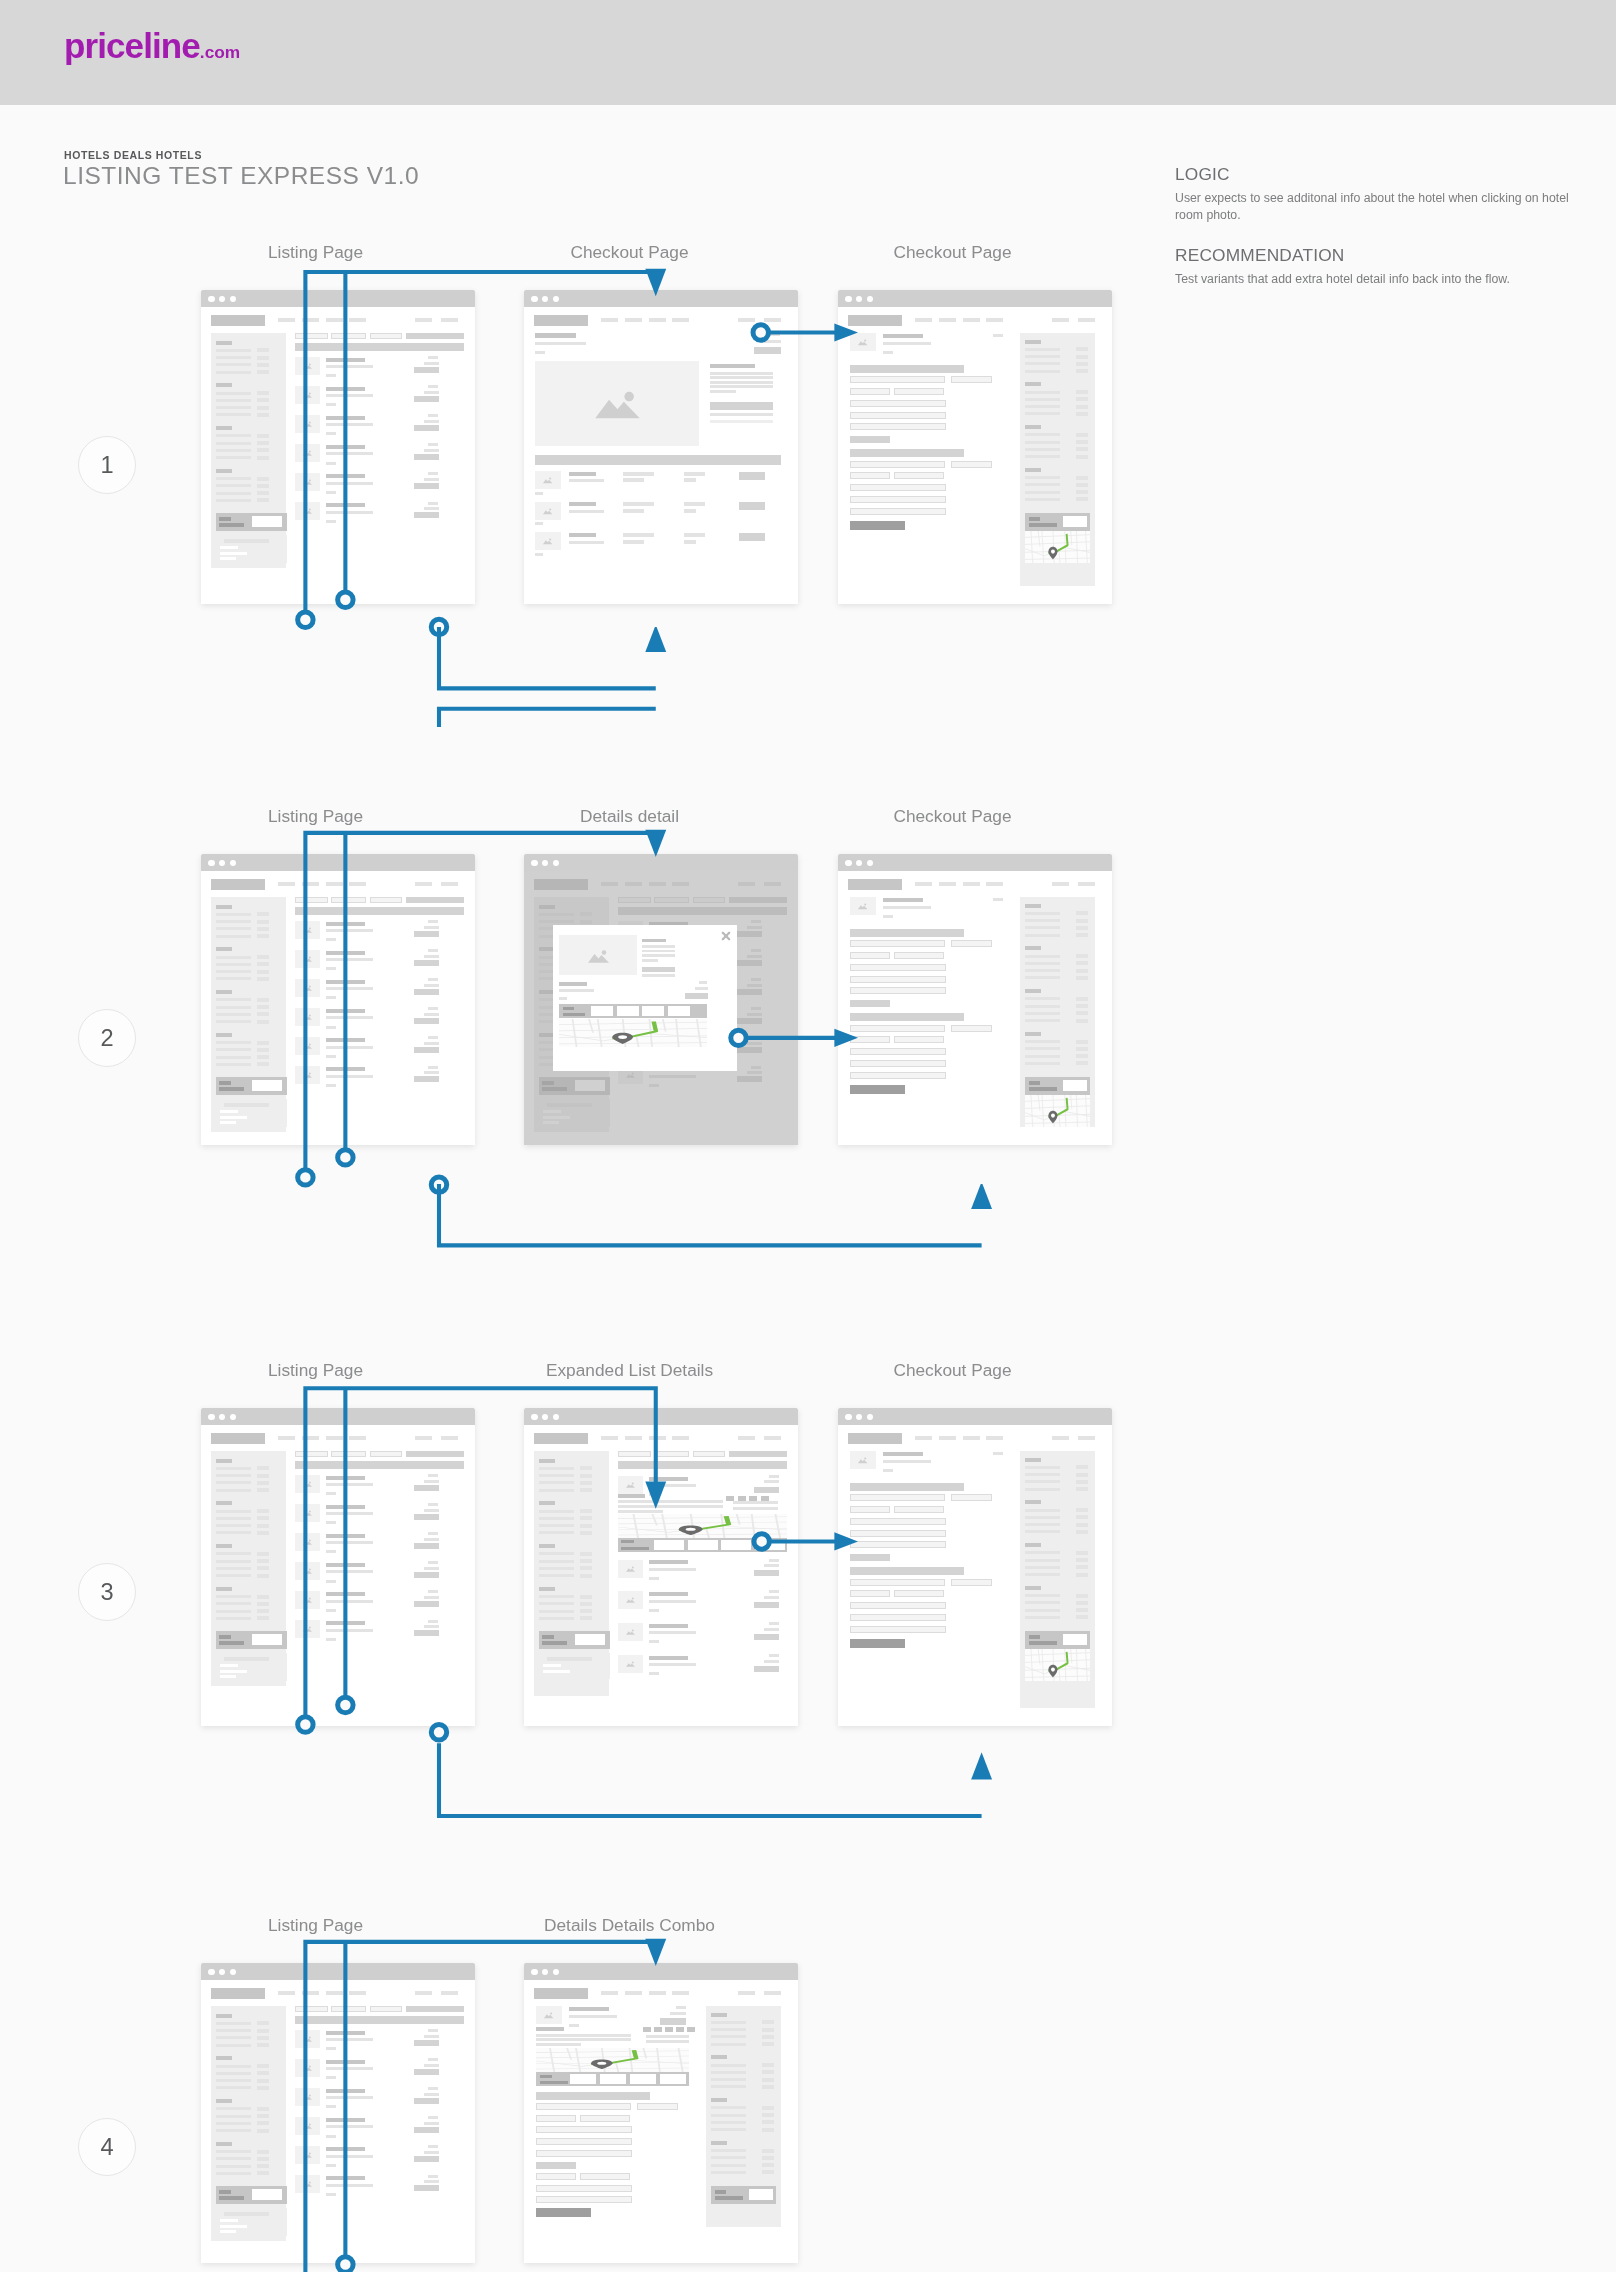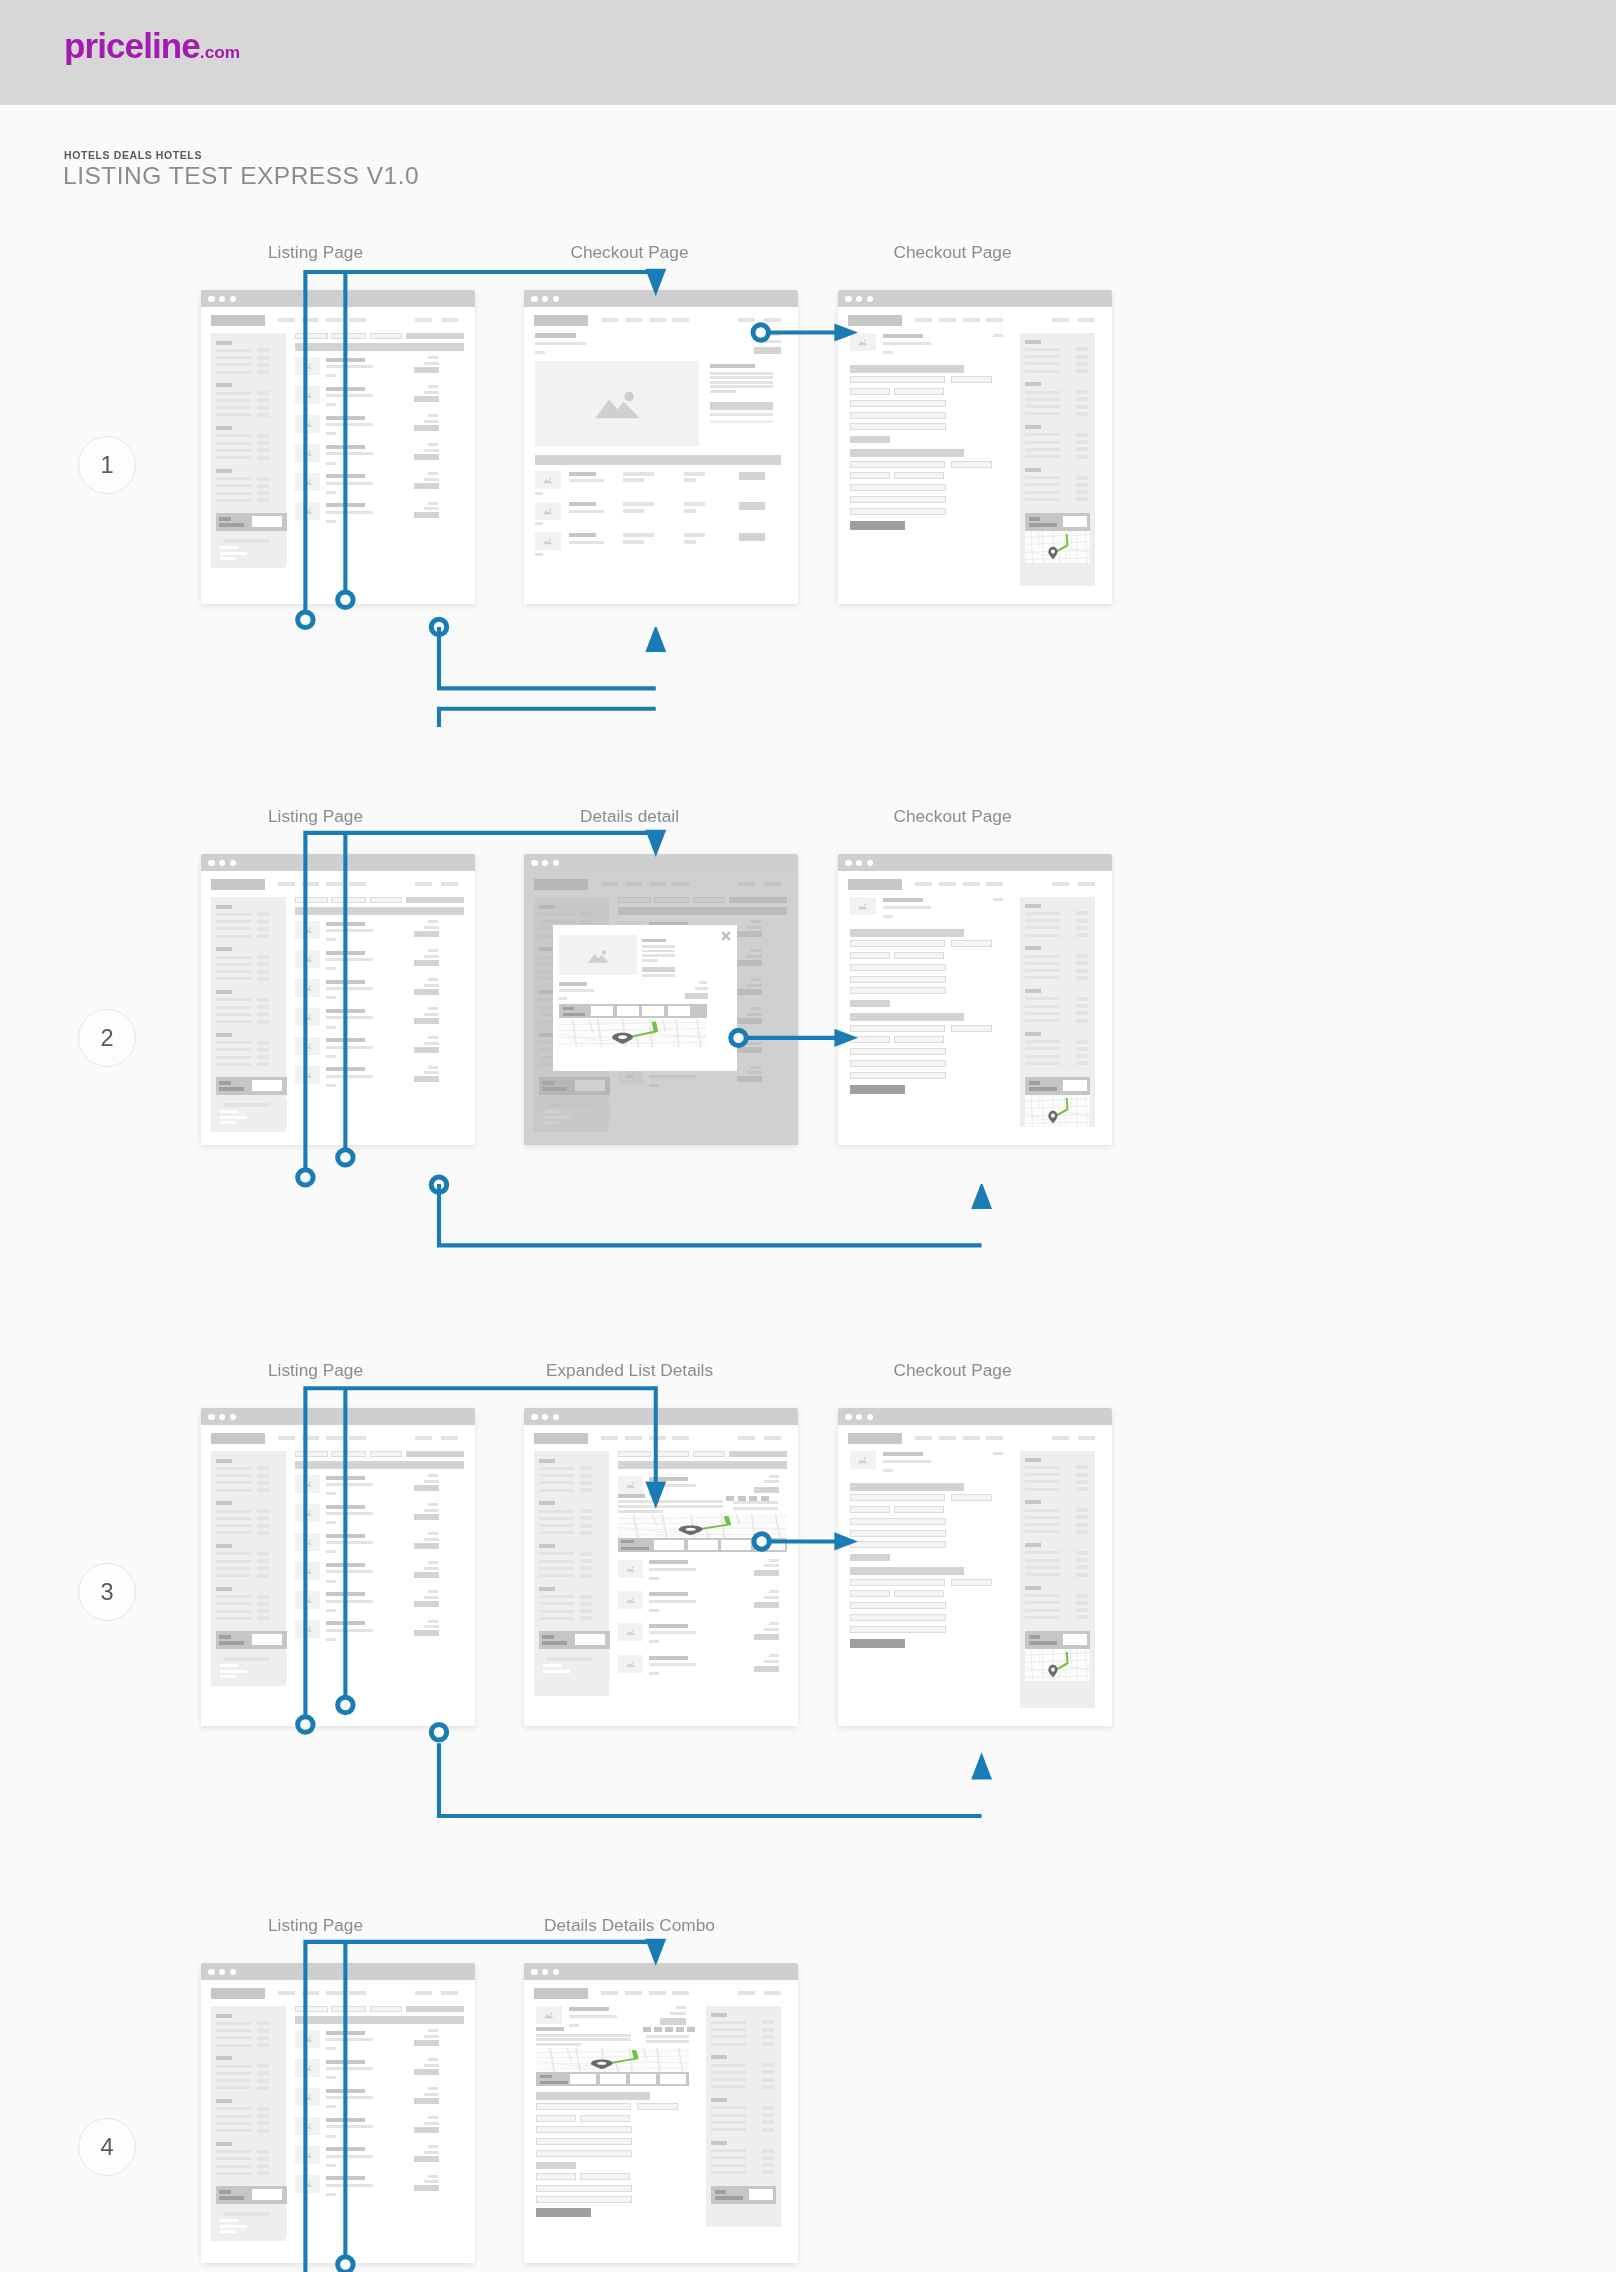--- a/index.html
+++ b/index.html
@@ -111,20 +111,28 @@
 <div class="brandbar">
   <div class="brandlogo">
     <span>priceline</span><span class="tld">.com</span>
   </div>
 </div>
 
 <div class="eyebrow">HOTELS DEALS HOTELS</div>
 <div class="deck">LISTING TEST EXPRESS V1.0</div>
 
 <div class="notes">
+  <div>
+    <div class="note-h">LOGIC</div>
+    <div class="note-b">User expects to see additonal info about the hotel when clicking on hotel room photo.</div>
+  </div>
+  <div>
+    <div class="note-h">RECOMMENDATION</div>
+    <div class="note-b">Test variants that add extra hotel detail info back into the flow.</div>
+  </div>
 </div>
 
 <div class="row row1">
   <div class="stepnum" style="left:78px; top:209px;">1</div>
   <div class="collabel" style="left:195px; top:14.5px; width:241px;">Listing Page</div>
   <div class="collabel" style="left:509px; top:14.5px; width:241px;">Checkout Page</div>
   <div class="collabel" style="left:832px; top:14.5px; width:241px;">Checkout Page</div>
 
   <div class="frame" id="f1a" style="left:201px; top:63px; width:274px; height:314px;">
     <div class="chrome">

